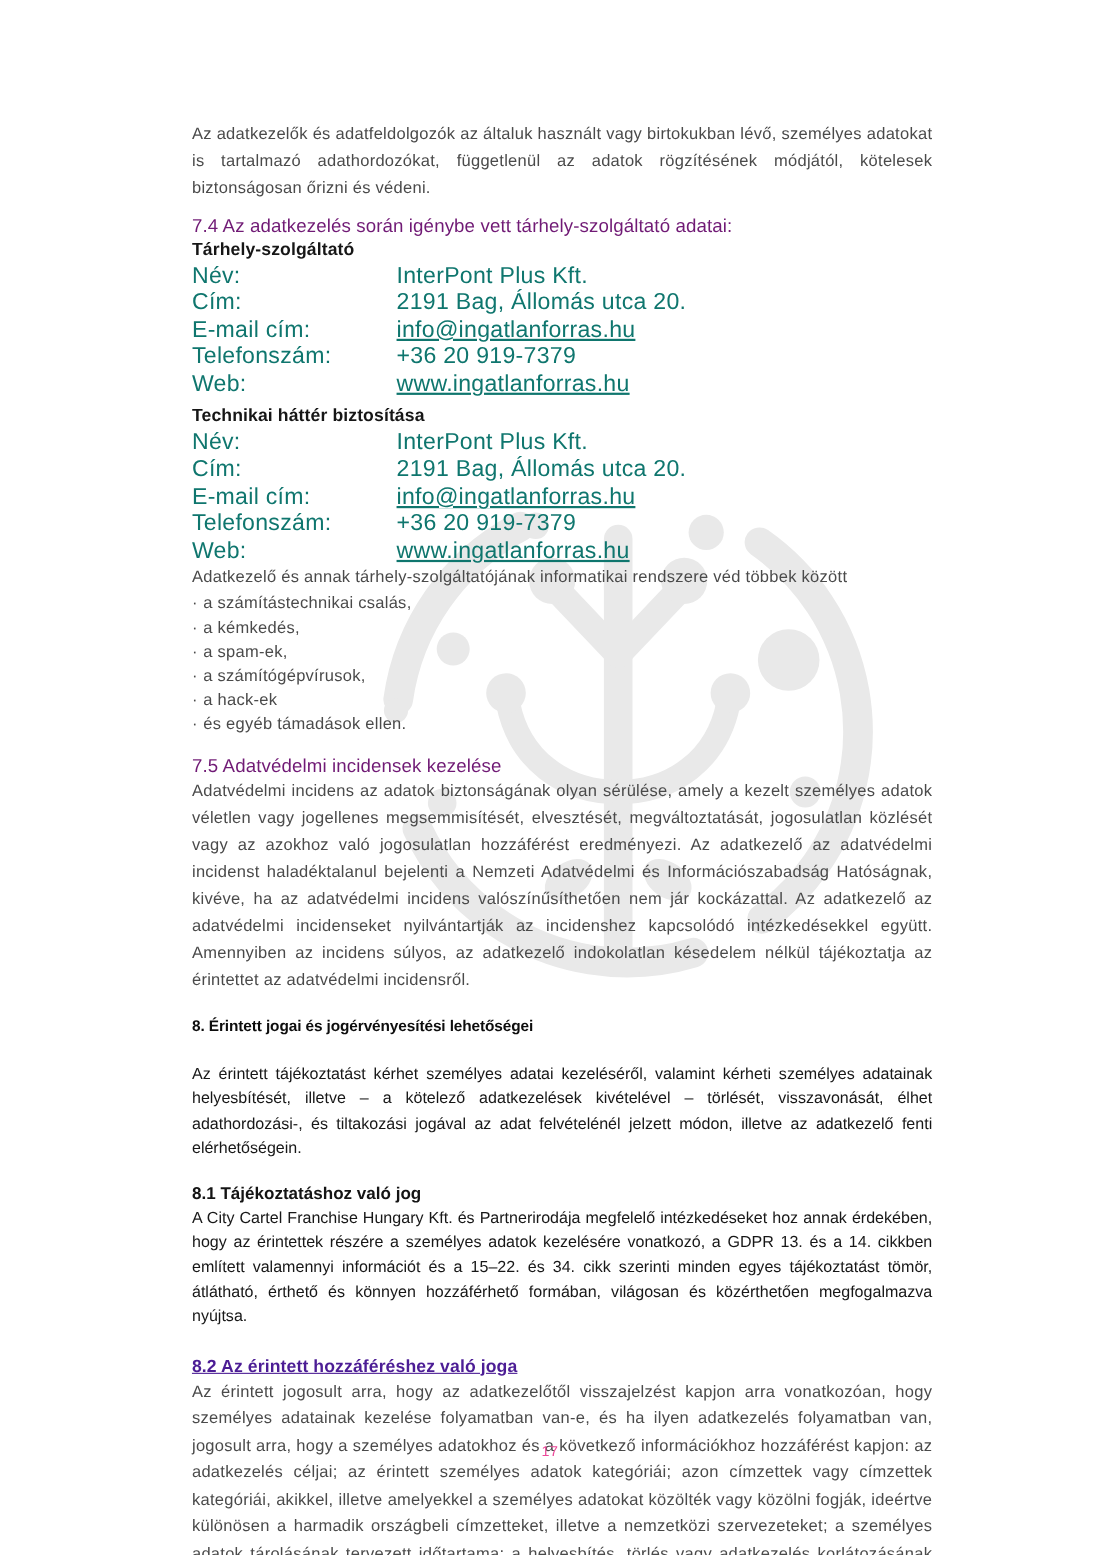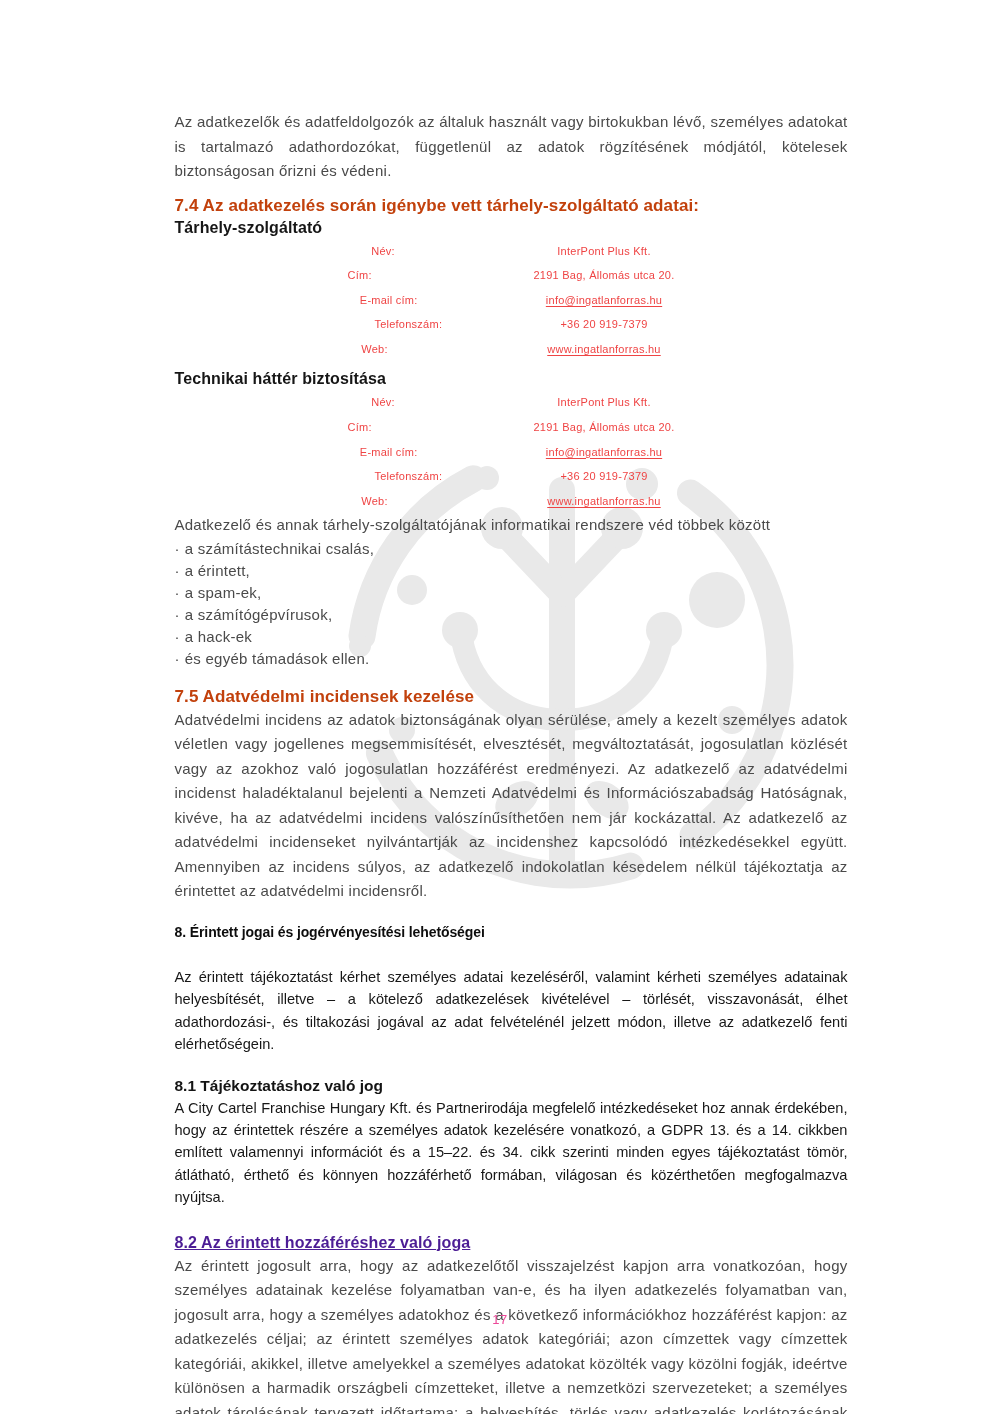--- a/index.html
+++ b/index.html
@@ -30,41 +30,40 @@
     font-size:15px;
     line-height:24.5px;
     letter-spacing:0.25px;
     text-align:justify;
     color:#4a4a4a;
   }
   h2.sec{
     margin:11px 0 0 0;
     font-size:17px;
     line-height:22px;
-    font-weight:bold;
-    color:#c2410c;
+    font-weight:normal;
+    color:#701a75;
     letter-spacing:0.1px;
   }
   h3.blocktitle{
     margin:0;
     font-size:16px;
     line-height:22px;
     font-weight:bold;
     color:#161616;
     letter-spacing:0.1px;
   }
   h3.mt{margin-top:7px;}
   .rows{margin:0;}
   .row{
     display:flex;
-    font-size:11px;
+    font-size:21px;
     line-height:24.6px;
     letter-spacing:0.25px;
-    color:#ef4444;
-    justify-content:center;
+    color:#0f766e;
   }
   .row .lbl{
     flex:0 0 186px;
   }
   .row .val{}
   .row .val.link{
     text-decoration:underline;
     text-underline-offset:2px;
   }
   .protect-intro{
@@ -205,21 +204,21 @@
       </div>
       <div class="row">
         <span class="lbl">Web:</span>
         <span class="val link">www.ingatlanforras.hu</span>
       </div>
     </div>
 
     <p class="body protect-intro">Adatkezelő és annak tárhely-szolgáltatójának informatikai rendszere véd többek között</p>
     <ul class="plist">
       <li><span class="bullet">·</span><span>a számítástechnikai csalás,</span></li>
-      <li><span class="bullet">·</span><span>a érintett,</span></li>
+      <li><span class="bullet">·</span><span>a kémkedés,</span></li>
       <li><span class="bullet">·</span><span>a spam-ek,</span></li>
       <li><span class="bullet">·</span><span>a számítógépvírusok,</span></li>
       <li><span class="bullet">·</span><span>a hack-ek</span></li>
       <li><span class="bullet">·</span><span>és egyéb támadások ellen.</span></li>
     </ul>
 
     <h2 class="sec sec75">7.5 Adatvédelmi incidensek kezelése</h2>
     <p class="body">Adatvédelmi incidens az adatok biztonságának olyan sérülése, amely a kezelt személyes adatok véletlen vagy jogellenes megsemmisítését, elvesztését, megváltoztatását, jogosulatlan közlését vagy az azokhoz való jogosulatlan hozzáférést eredményezi. Az adatkezelő az adatvédelmi incidenst haladéktalanul bejelenti a Nemzeti Adatvédelmi és Információszabadság Hatóságnak, kivéve, ha az adatvédelmi incidens valószínűsíthetően nem jár kockázattal. Az adatkezelő az adatvédelmi incidenseket nyilvántartják az incidenshez kapcsolódó intézkedésekkel együtt. Amennyiben az incidens súlyos, az adatkezelő indokolatlan késedelem nélkül tájékoztatja az érintettet az adatvédelmi incidensről.</p>
 
     <h1 class="big">8. Érintett jogai és jogérvényesítési lehetőségei</h1>

